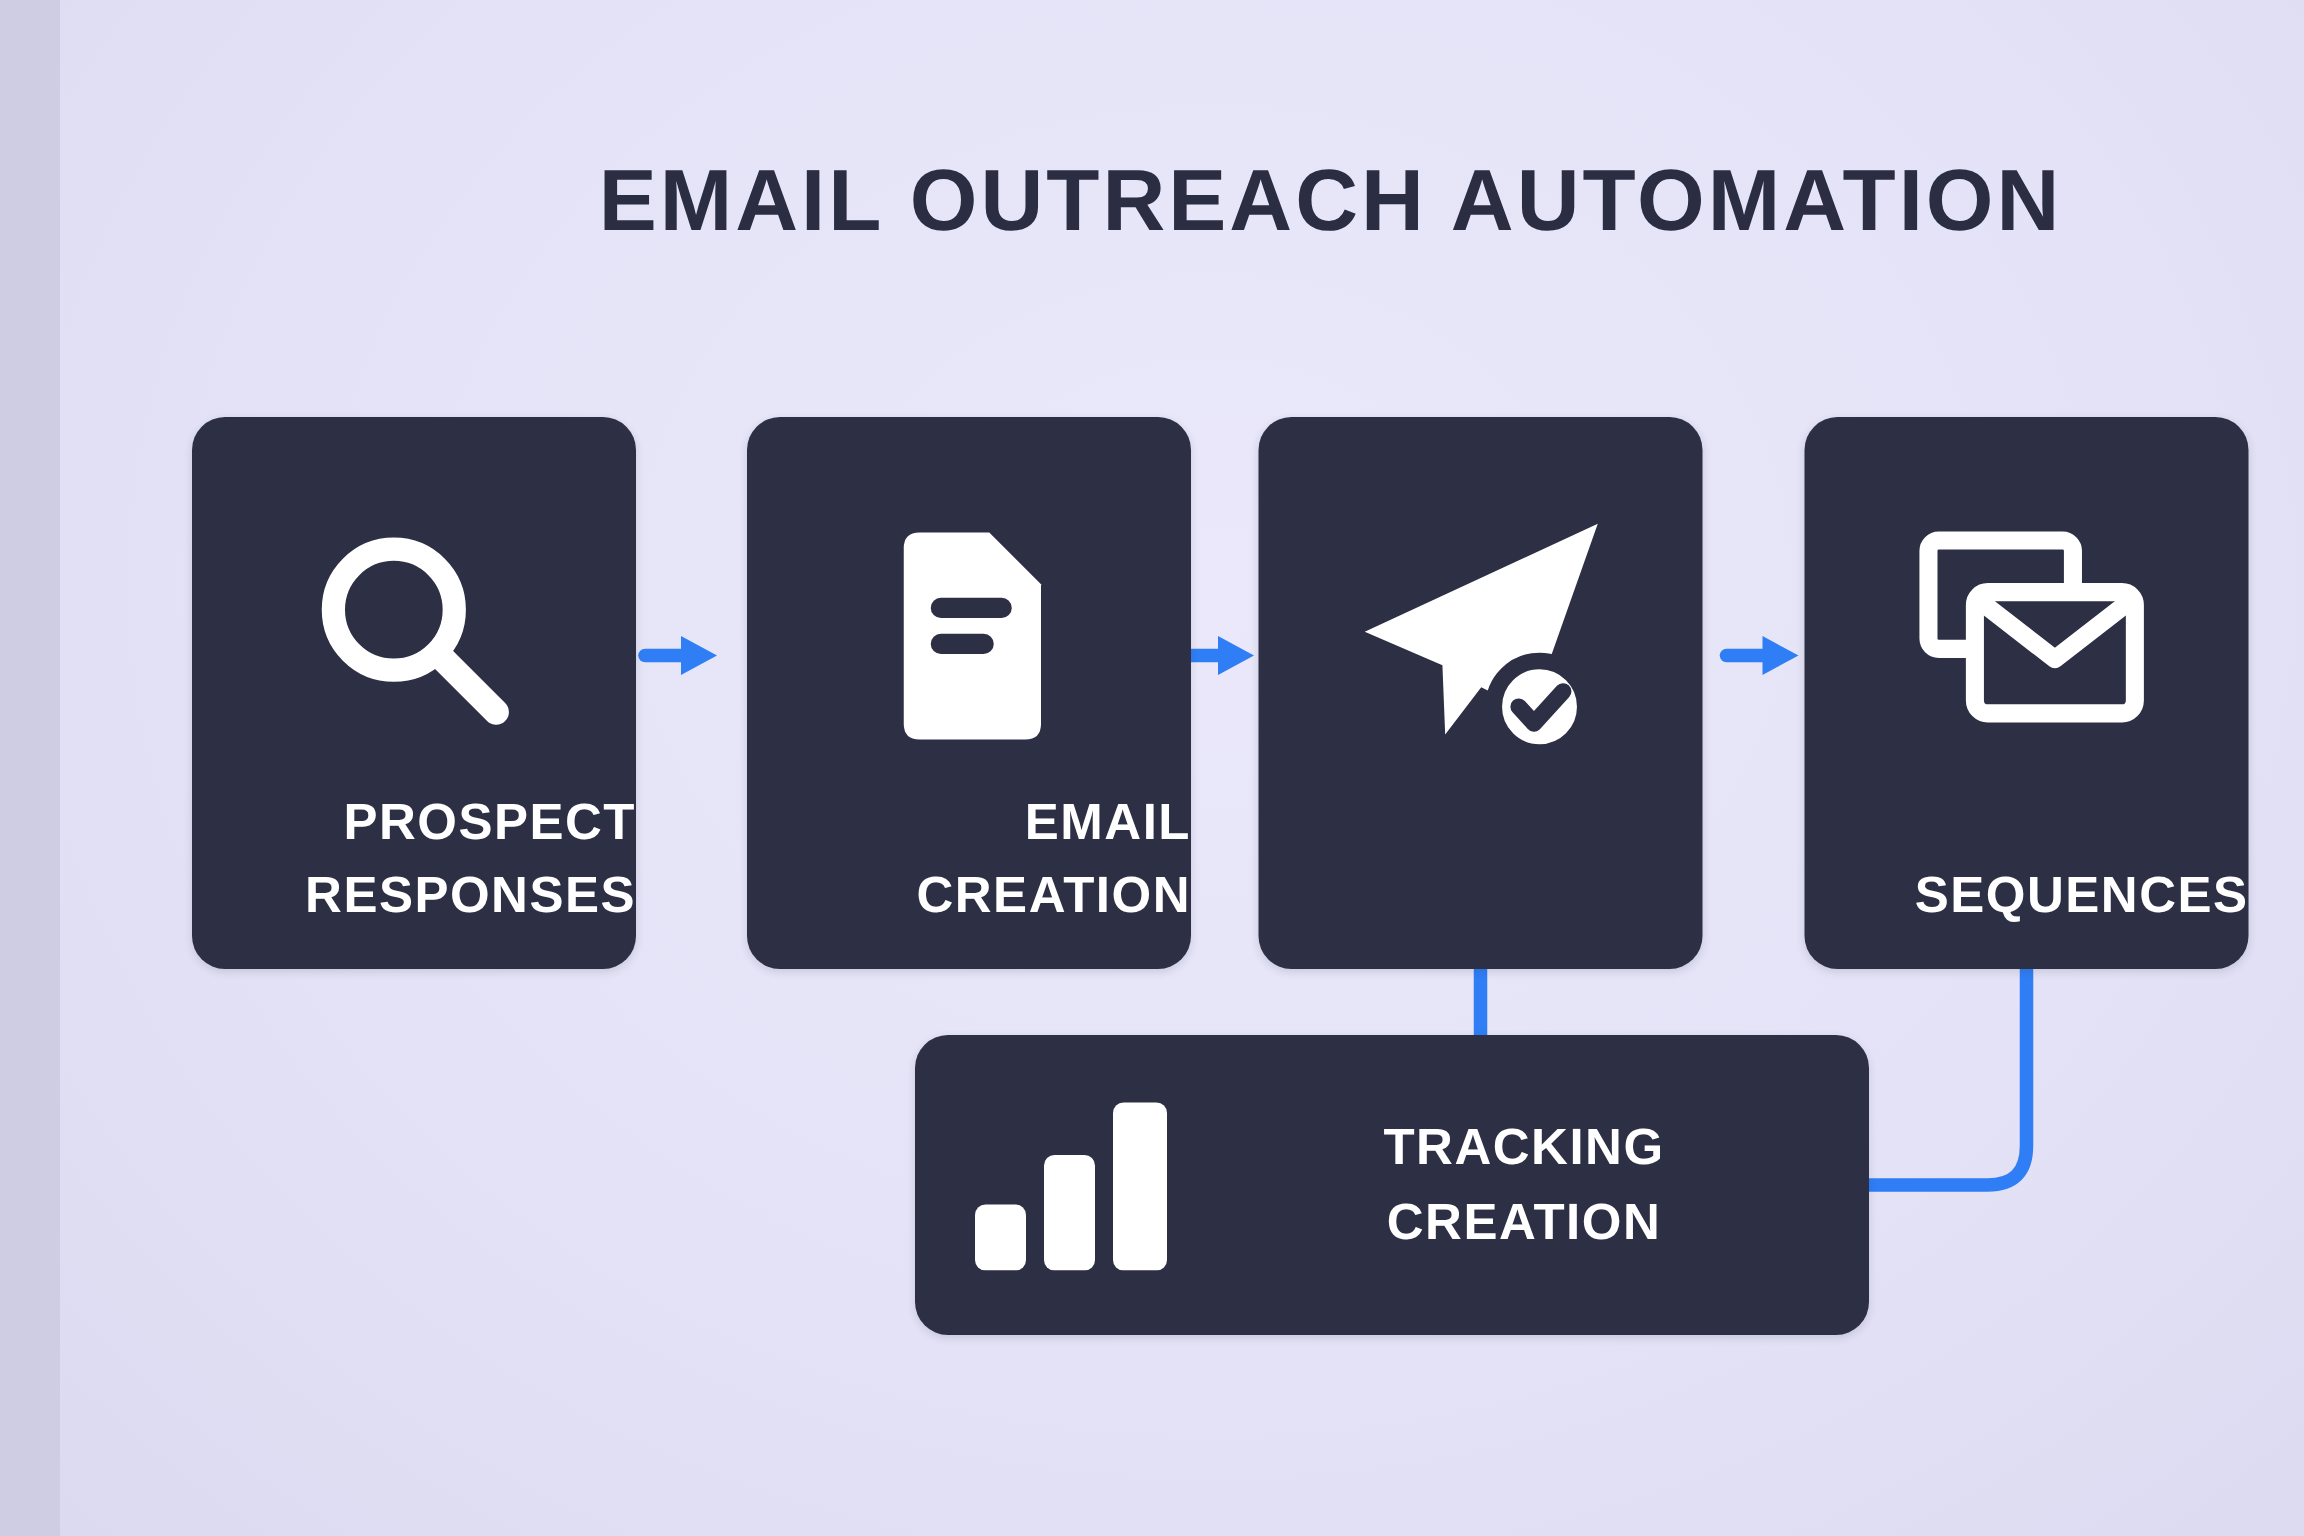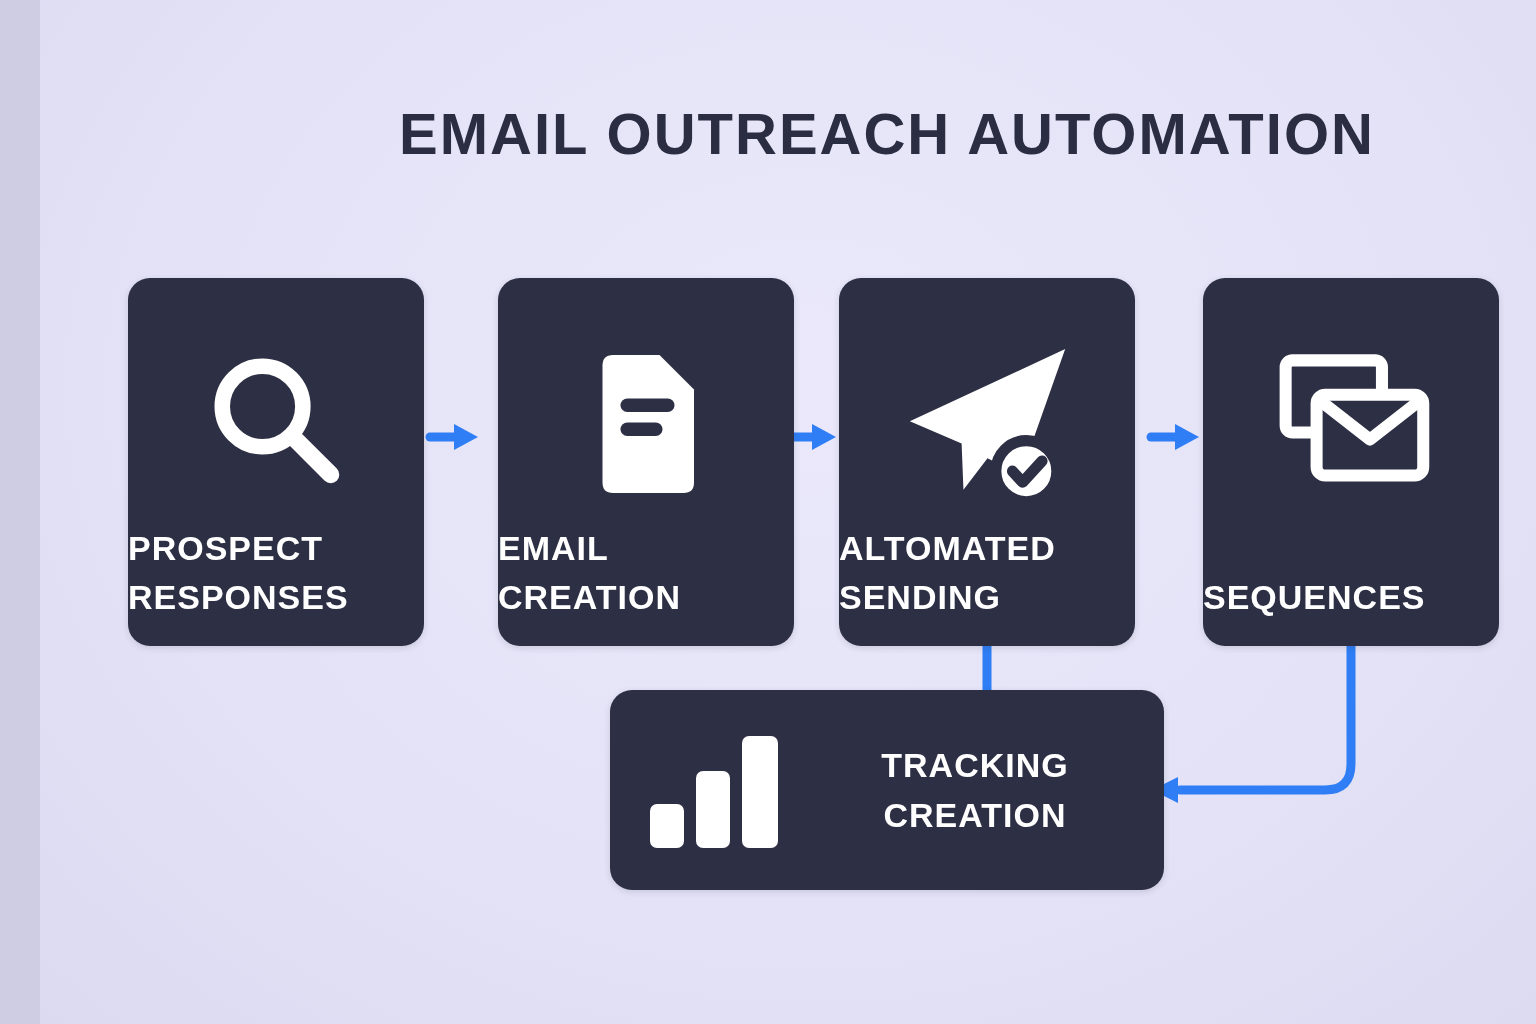--- a/index.html
+++ b/index.html
@@ -44,33 +44,33 @@
     align-items: center;
     justify-content: center;
     width: 190px;
     height: 175px;
   }
   .card .label {
     position: absolute;
     bottom: 24px;
     left: 0;
     width: 100%;
-    text-align: left;
+    text-align: right;
     color: #ffffff;
     font-size: 34px;
     font-weight: 700;
     line-height: 49px;
     letter-spacing: 1px;
   }
   .card .label span { display: block; }
   .tracking-card {
     position: absolute;
     left: 570px;
     top: 690px;
-    width: 554px;
+    width: 636px;
     height: 200px;
     background: #2d2f44;
     border-radius: 22px;
     box-shadow: 0 2px 6px rgba(43,45,66,0.15);
   }
   .tracking-card .icon-wrap {
     position: absolute;
     left: 40px;
     bottom: 38px;
   }
@@ -146,24 +146,20 @@
   </div>
 
   <div class="card" style="left:799px; top:278px;">
     <div class="icon-wrap">
       <svg width="185" height="172" viewBox="0 0 100 93">
         <path d="M 92 6 L 8 45 L 36 57 L 37 82 L 50 65 L 68 74 Z" fill="#ffffff"></path>
         <circle cx="71" cy="72" r="16.5" fill="#ffffff" stroke="#2d2f44" stroke-width="6"></circle>
         <path d="M 63.5 72 L 69 78 L 79.5 66.5" fill="none" stroke="#2d2f44" stroke-width="6" stroke-linecap="round" stroke-linejoin="round"></path>
       </svg>
     </div>
-    <div class="label">
-      <span>ALTOMATED</span>
-      <span>SENDING</span>
-    </div>
   </div>
 
   <div class="card" style="left:1163px; top:278px;">
     <div class="icon-wrap">
       <svg width="172" height="152" viewBox="0 0 100 88">
         <rect x="12" y="7" width="56" height="42" rx="4" fill="none" stroke="#ffffff" stroke-width="7"></rect>
         <rect x="30" y="27" width="62" height="47" rx="5" fill="#2d2f44" stroke="#ffffff" stroke-width="7"></rect>
         <path d="M 34 32 L 61 53 L 88 32" fill="none" stroke="#ffffff" stroke-width="7" stroke-linecap="round" stroke-linejoin="round"></path>
       </svg>
     </div>

